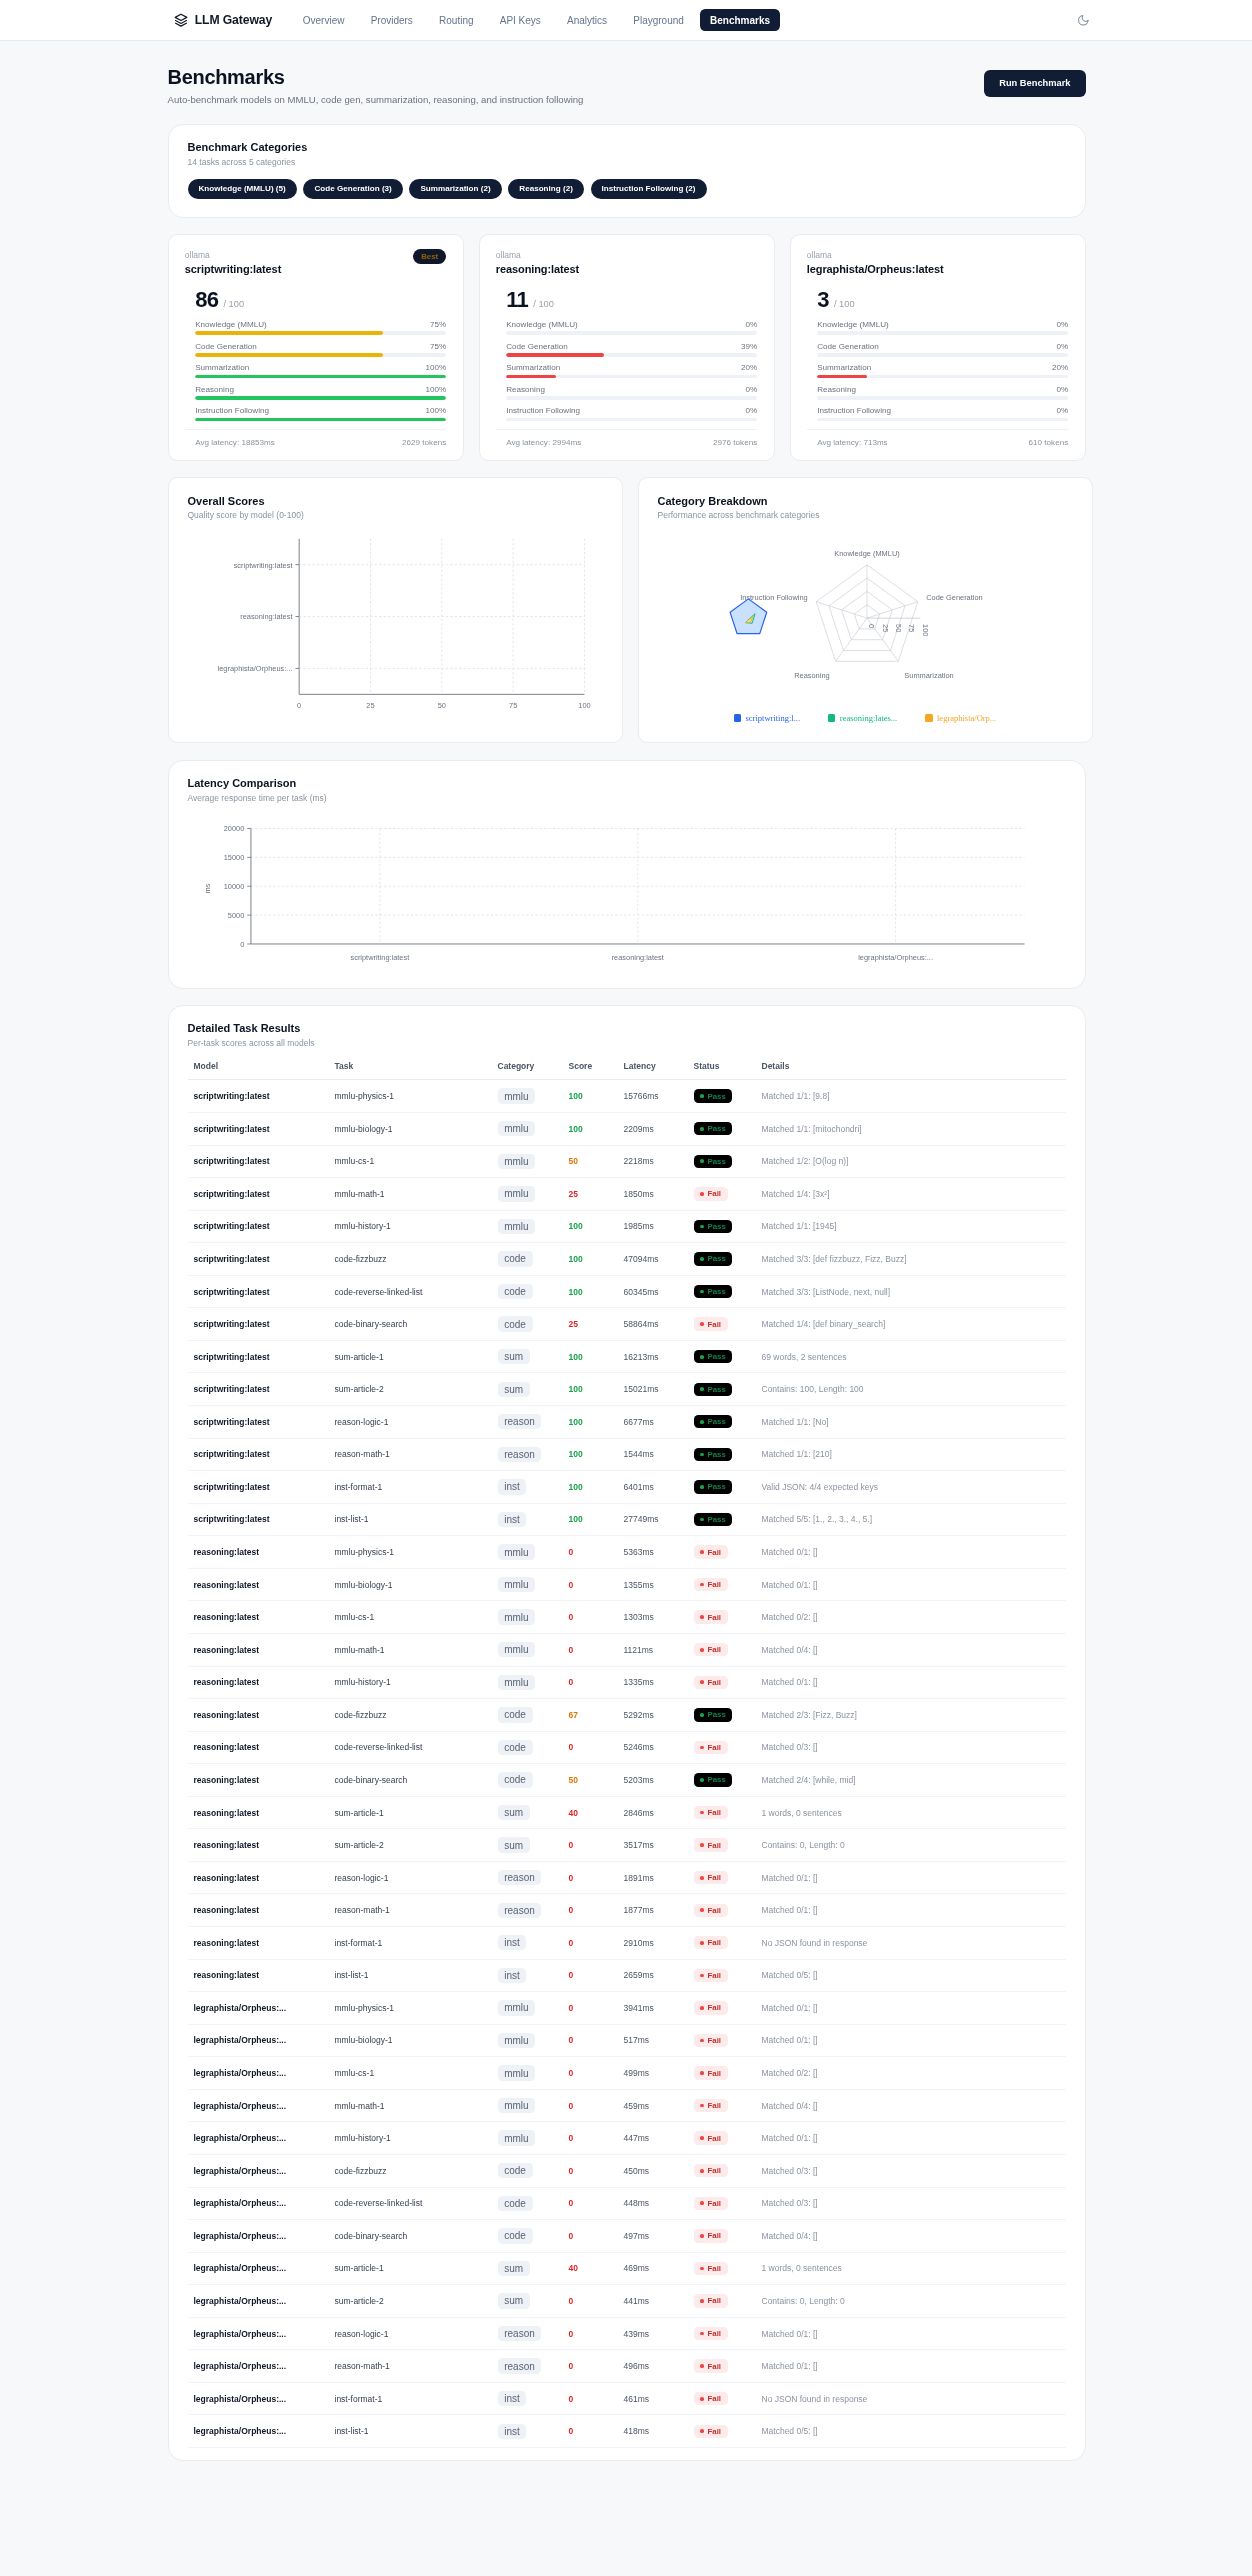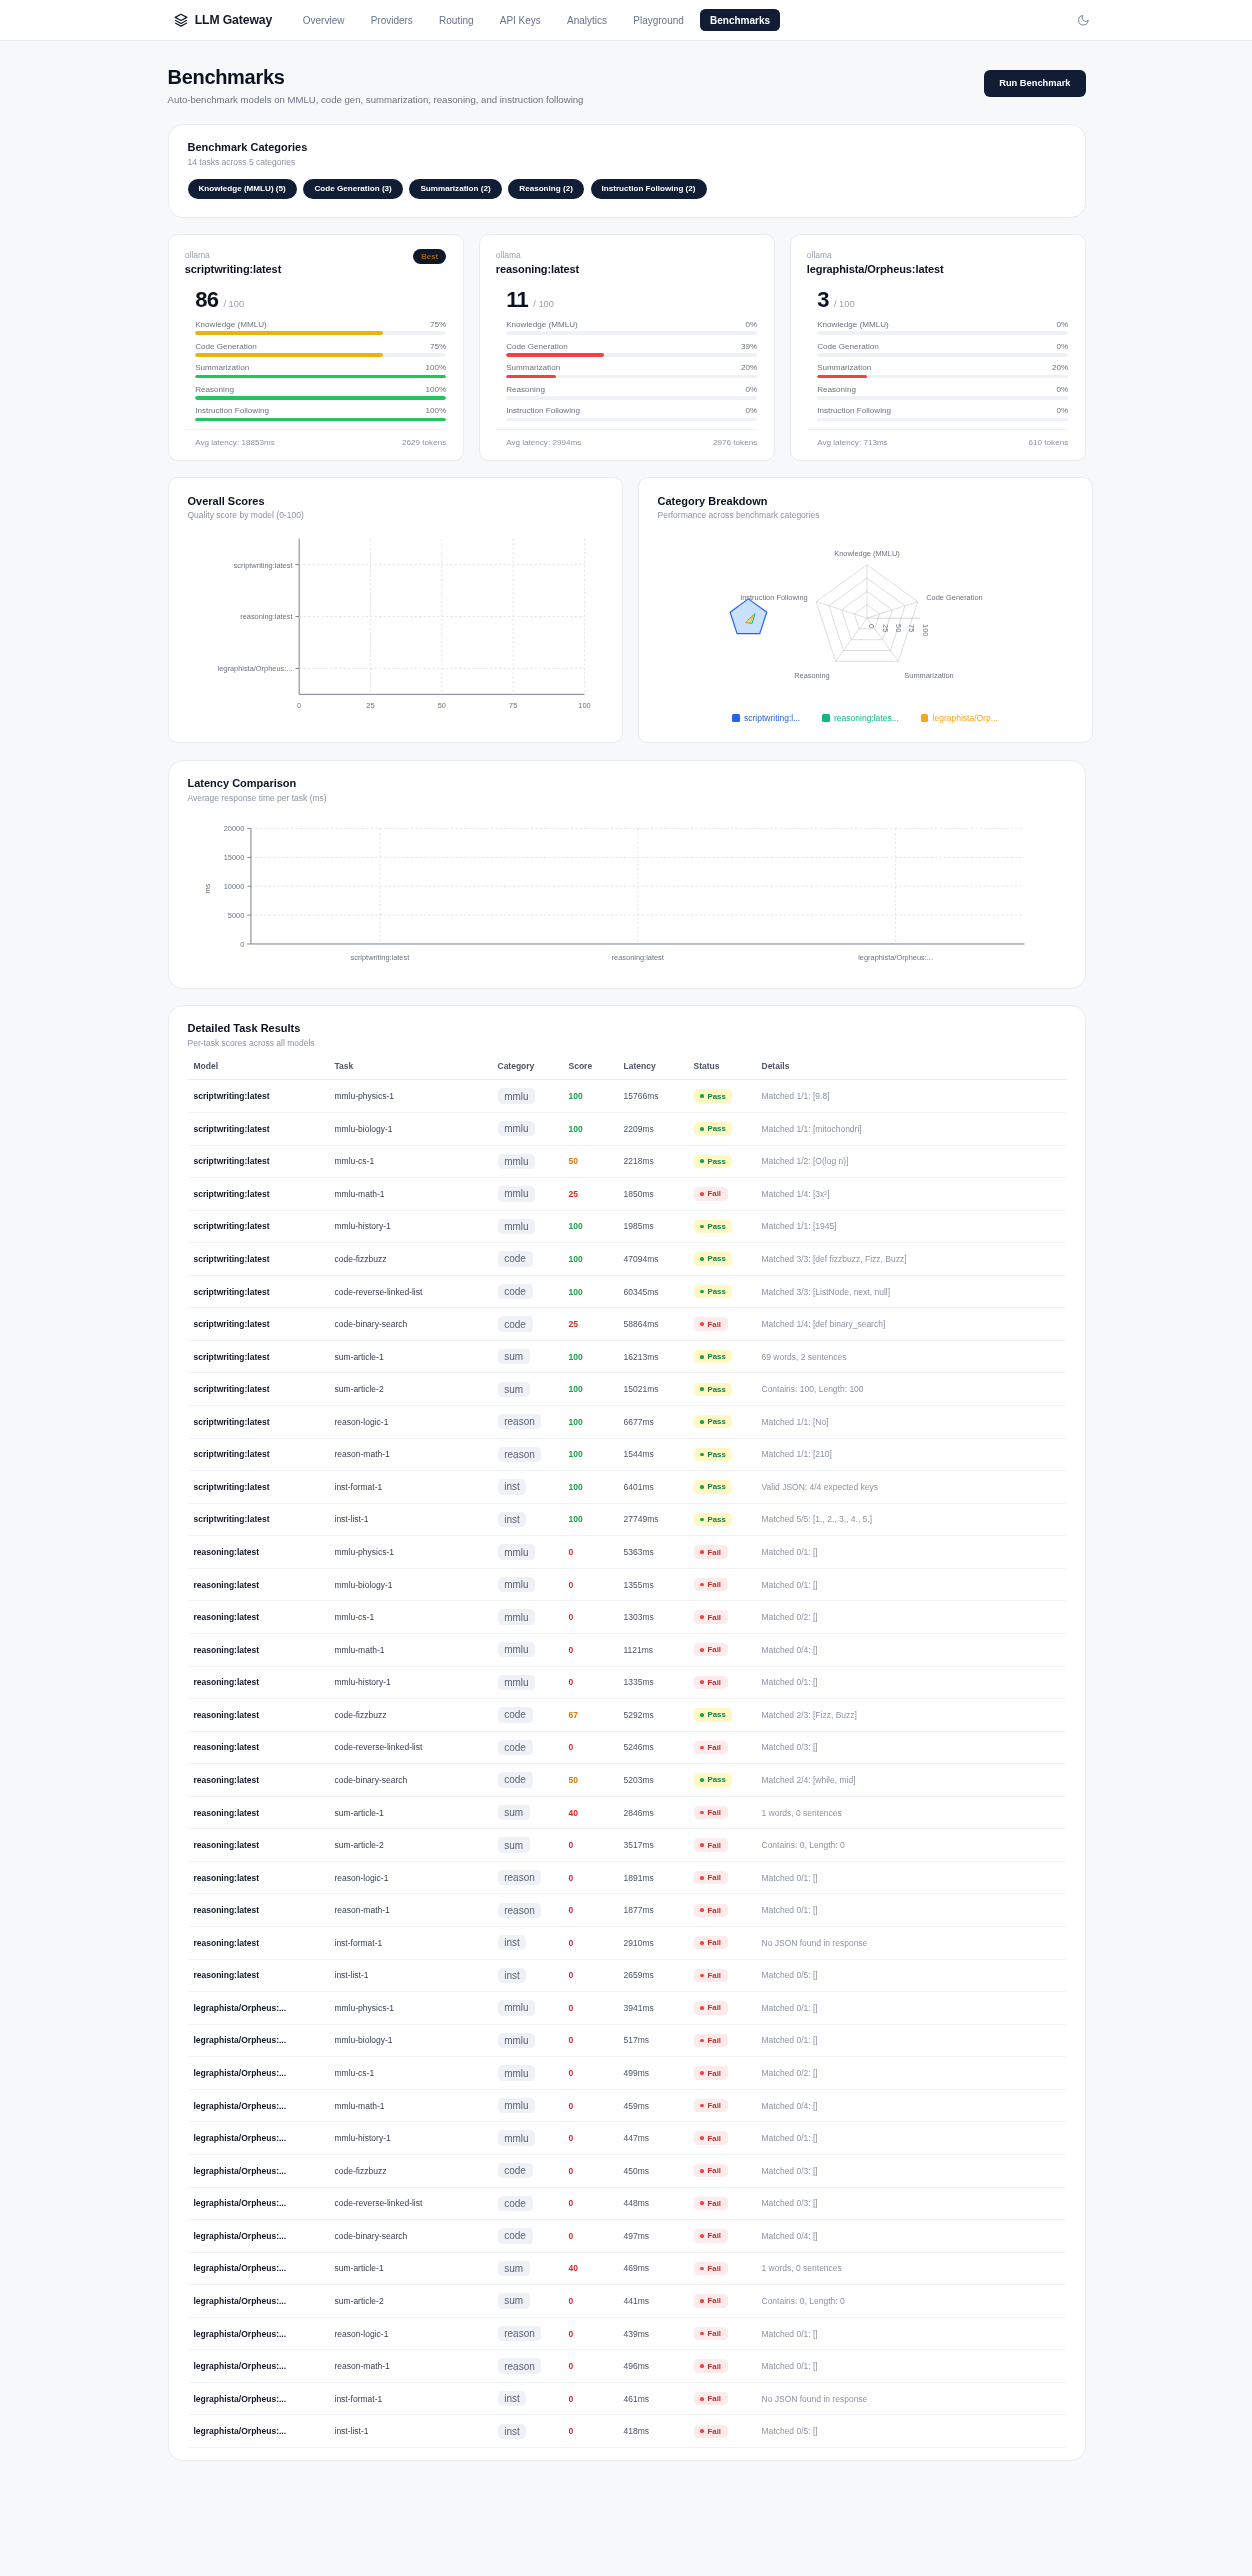--- a/index.html
+++ b/index.html
@@ -107,26 +107,26 @@
   td.c-details { color: #8b93a1; }
   .cat-tag {
     display: inline-block; background: #eef1f6; color: #5b6472;
     font-size: 10px; border-radius: 4.4px; padding: 2.2px 6.7px;
   }
   .status {
     display: inline-flex; align-items: center; gap: 3.7px;
     font-size: 7.8px; font-weight: bold; border-radius: 4.4px; padding: 2.2px 6.7px;
   }
   .status .dot { width: 3.7px; height: 3.7px; border-radius: 50%; display: inline-block; }
-  .status.pass { background: #fef9c3; color: #12804a; }
+  .status.pass { background: #000000; color: #12804a; }
   .status.pass .dot { background: #16a34a; }
   .status.fail { background: #fdeaea; color: #c2302c; }
   .status.fail .dot { background: #ef4444; }
 
-  .legend { display: flex; justify-content: center; gap: 22px; margin-top: 7.4px; }
+  .legend { display: flex; justify-content: center; gap: 28px; margin-top: 7.4px; font-family: Liberation Serif, serif; }
   .legend-item { display: flex; align-items: center; gap: 4.4px; font-size: 8.5px; }
   .legend-swatch { width: 7.4px; height: 7.4px; border-radius: 1.5px; display: inline-block; }
   .axis-label { font-size: 10px; fill: #6b7280; font-family: "Liberation Sans", sans-serif; }
   .axis-tick { font-size: 10px; fill: #6b7280; font-family: "Liberation Sans", sans-serif; }
 </style>
 </head>
 <body>
 
 <div class="navbar">
   <div class="brand">

